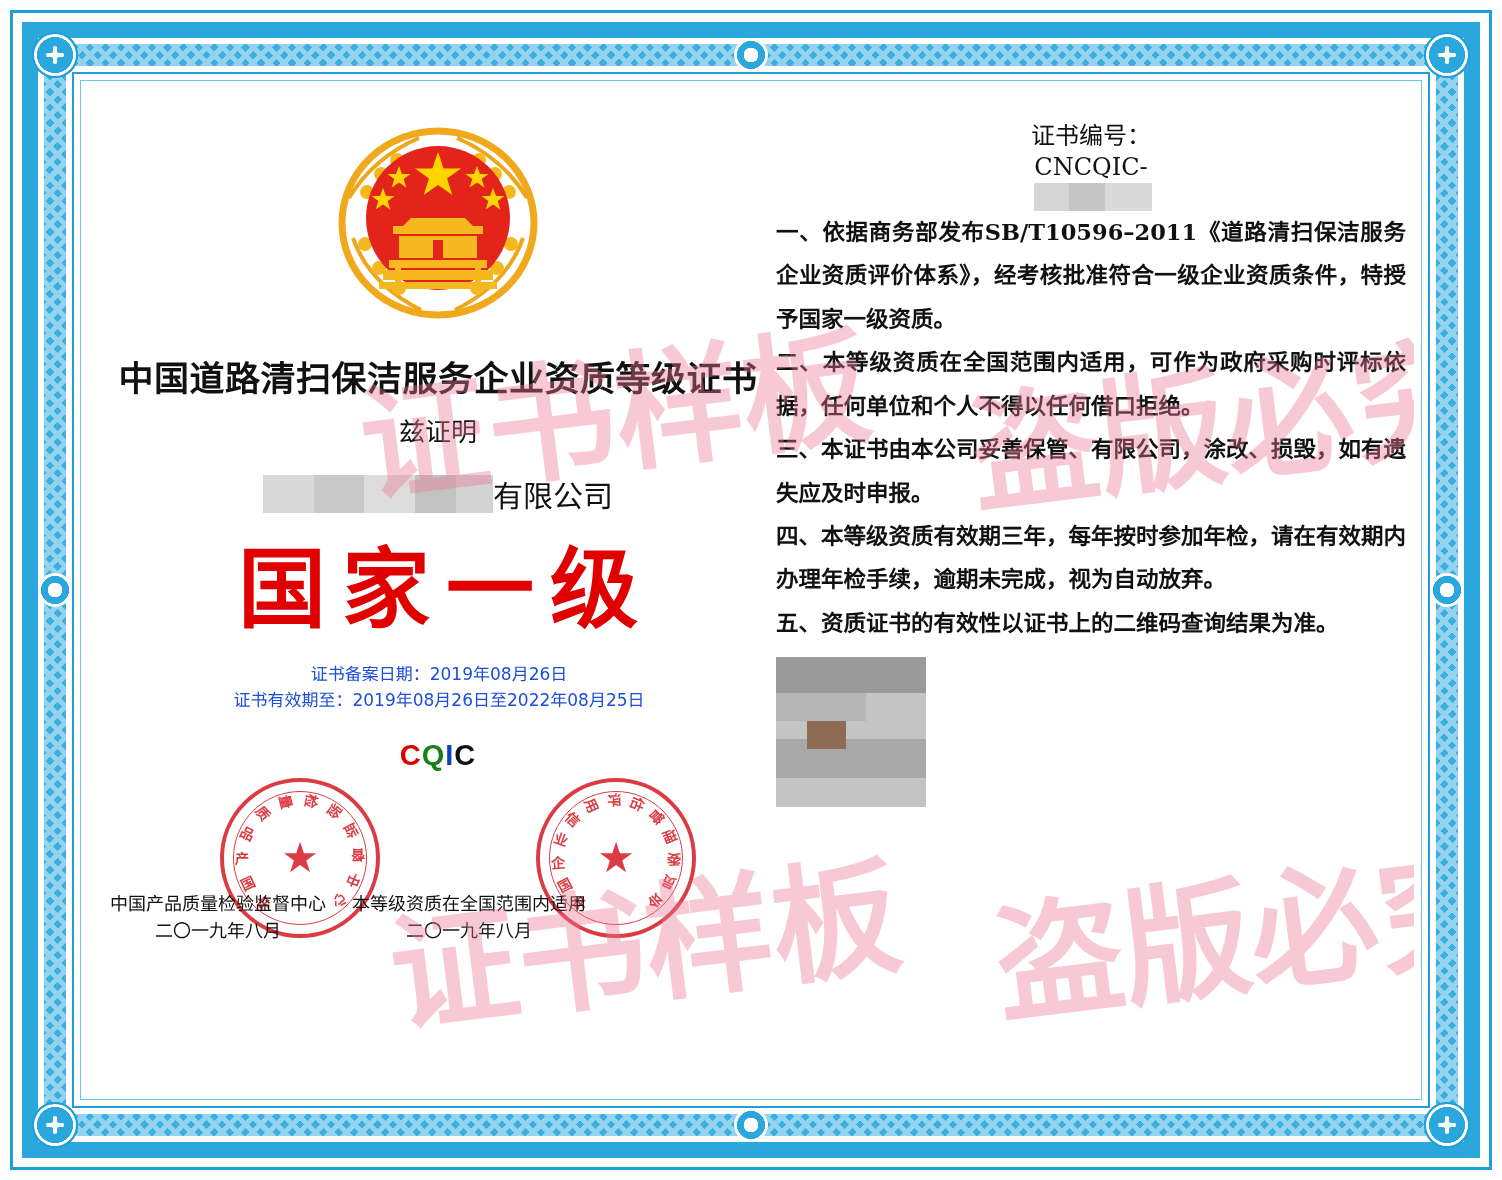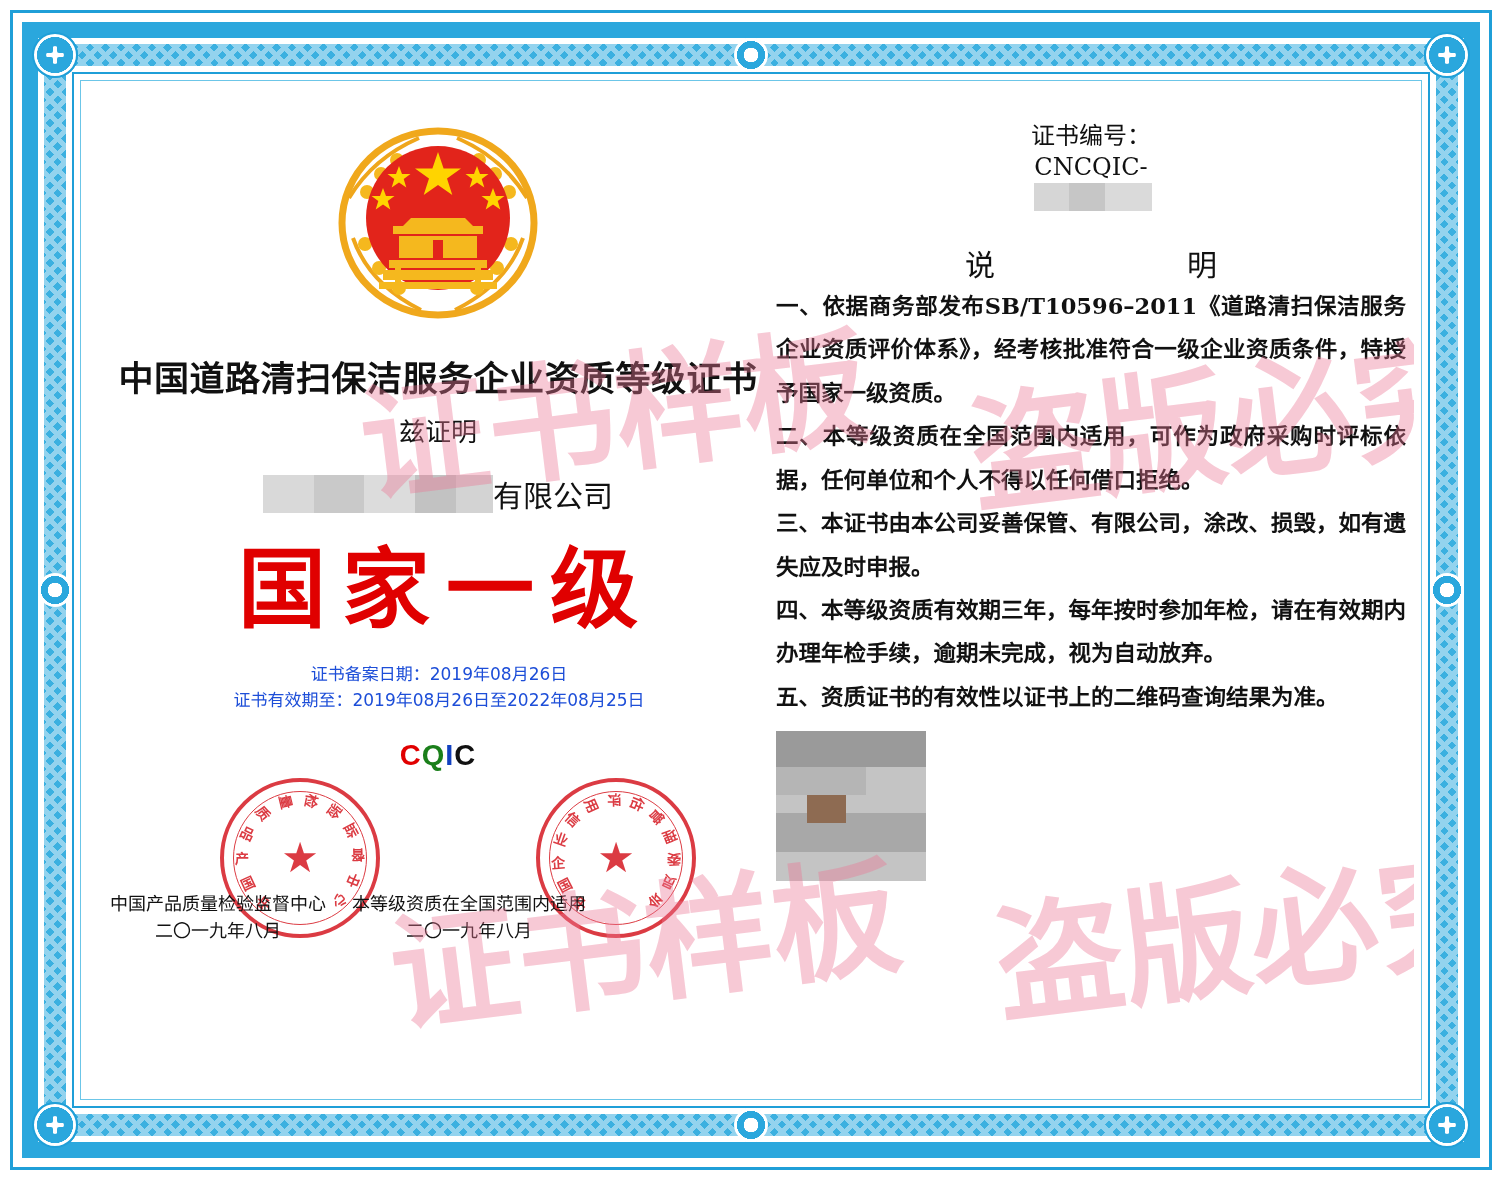--- a/index.html
+++ b/index.html
@@ -347,21 +347,20 @@
       </div>
     </div>
 
     <div class="right-col">
       <div class="cert-no">
         <span>证书编号：</span>
           <span>CNCQIC-</span>
           <span class="redact2"></span>
       </div>
 
-      <div class="shuoming">说　　明</div>
 
       <div class="clauses">
         <div class="clause">一、依据商务部发布SB/T10596–2011《道路清扫保洁服务企业资质评价体系》，经考核批准符合一级企业资质条件，特授予国家一级资质。</div>
         <div class="clause">二、本等级资质在全国范围内适用，可作为政府采购时评标依据，任何单位和个人不得以任何借口拒绝。</div>
         <div class="clause">三、本证书由本公司妥善保管、有限公司，涂改、损毁，如有遗失应及时申报。</div>
         <div class="clause">四、本等级资质有效期三年，每年按时参加年检，请在有效期内办理年检手续，逾期未完成，视为自动放弃。</div>
         <div class="clause">五、资质证书的有效性以证书上的二维码查询结果为准。</div>
       </div>
 
       <div class="qrbox"></div>

